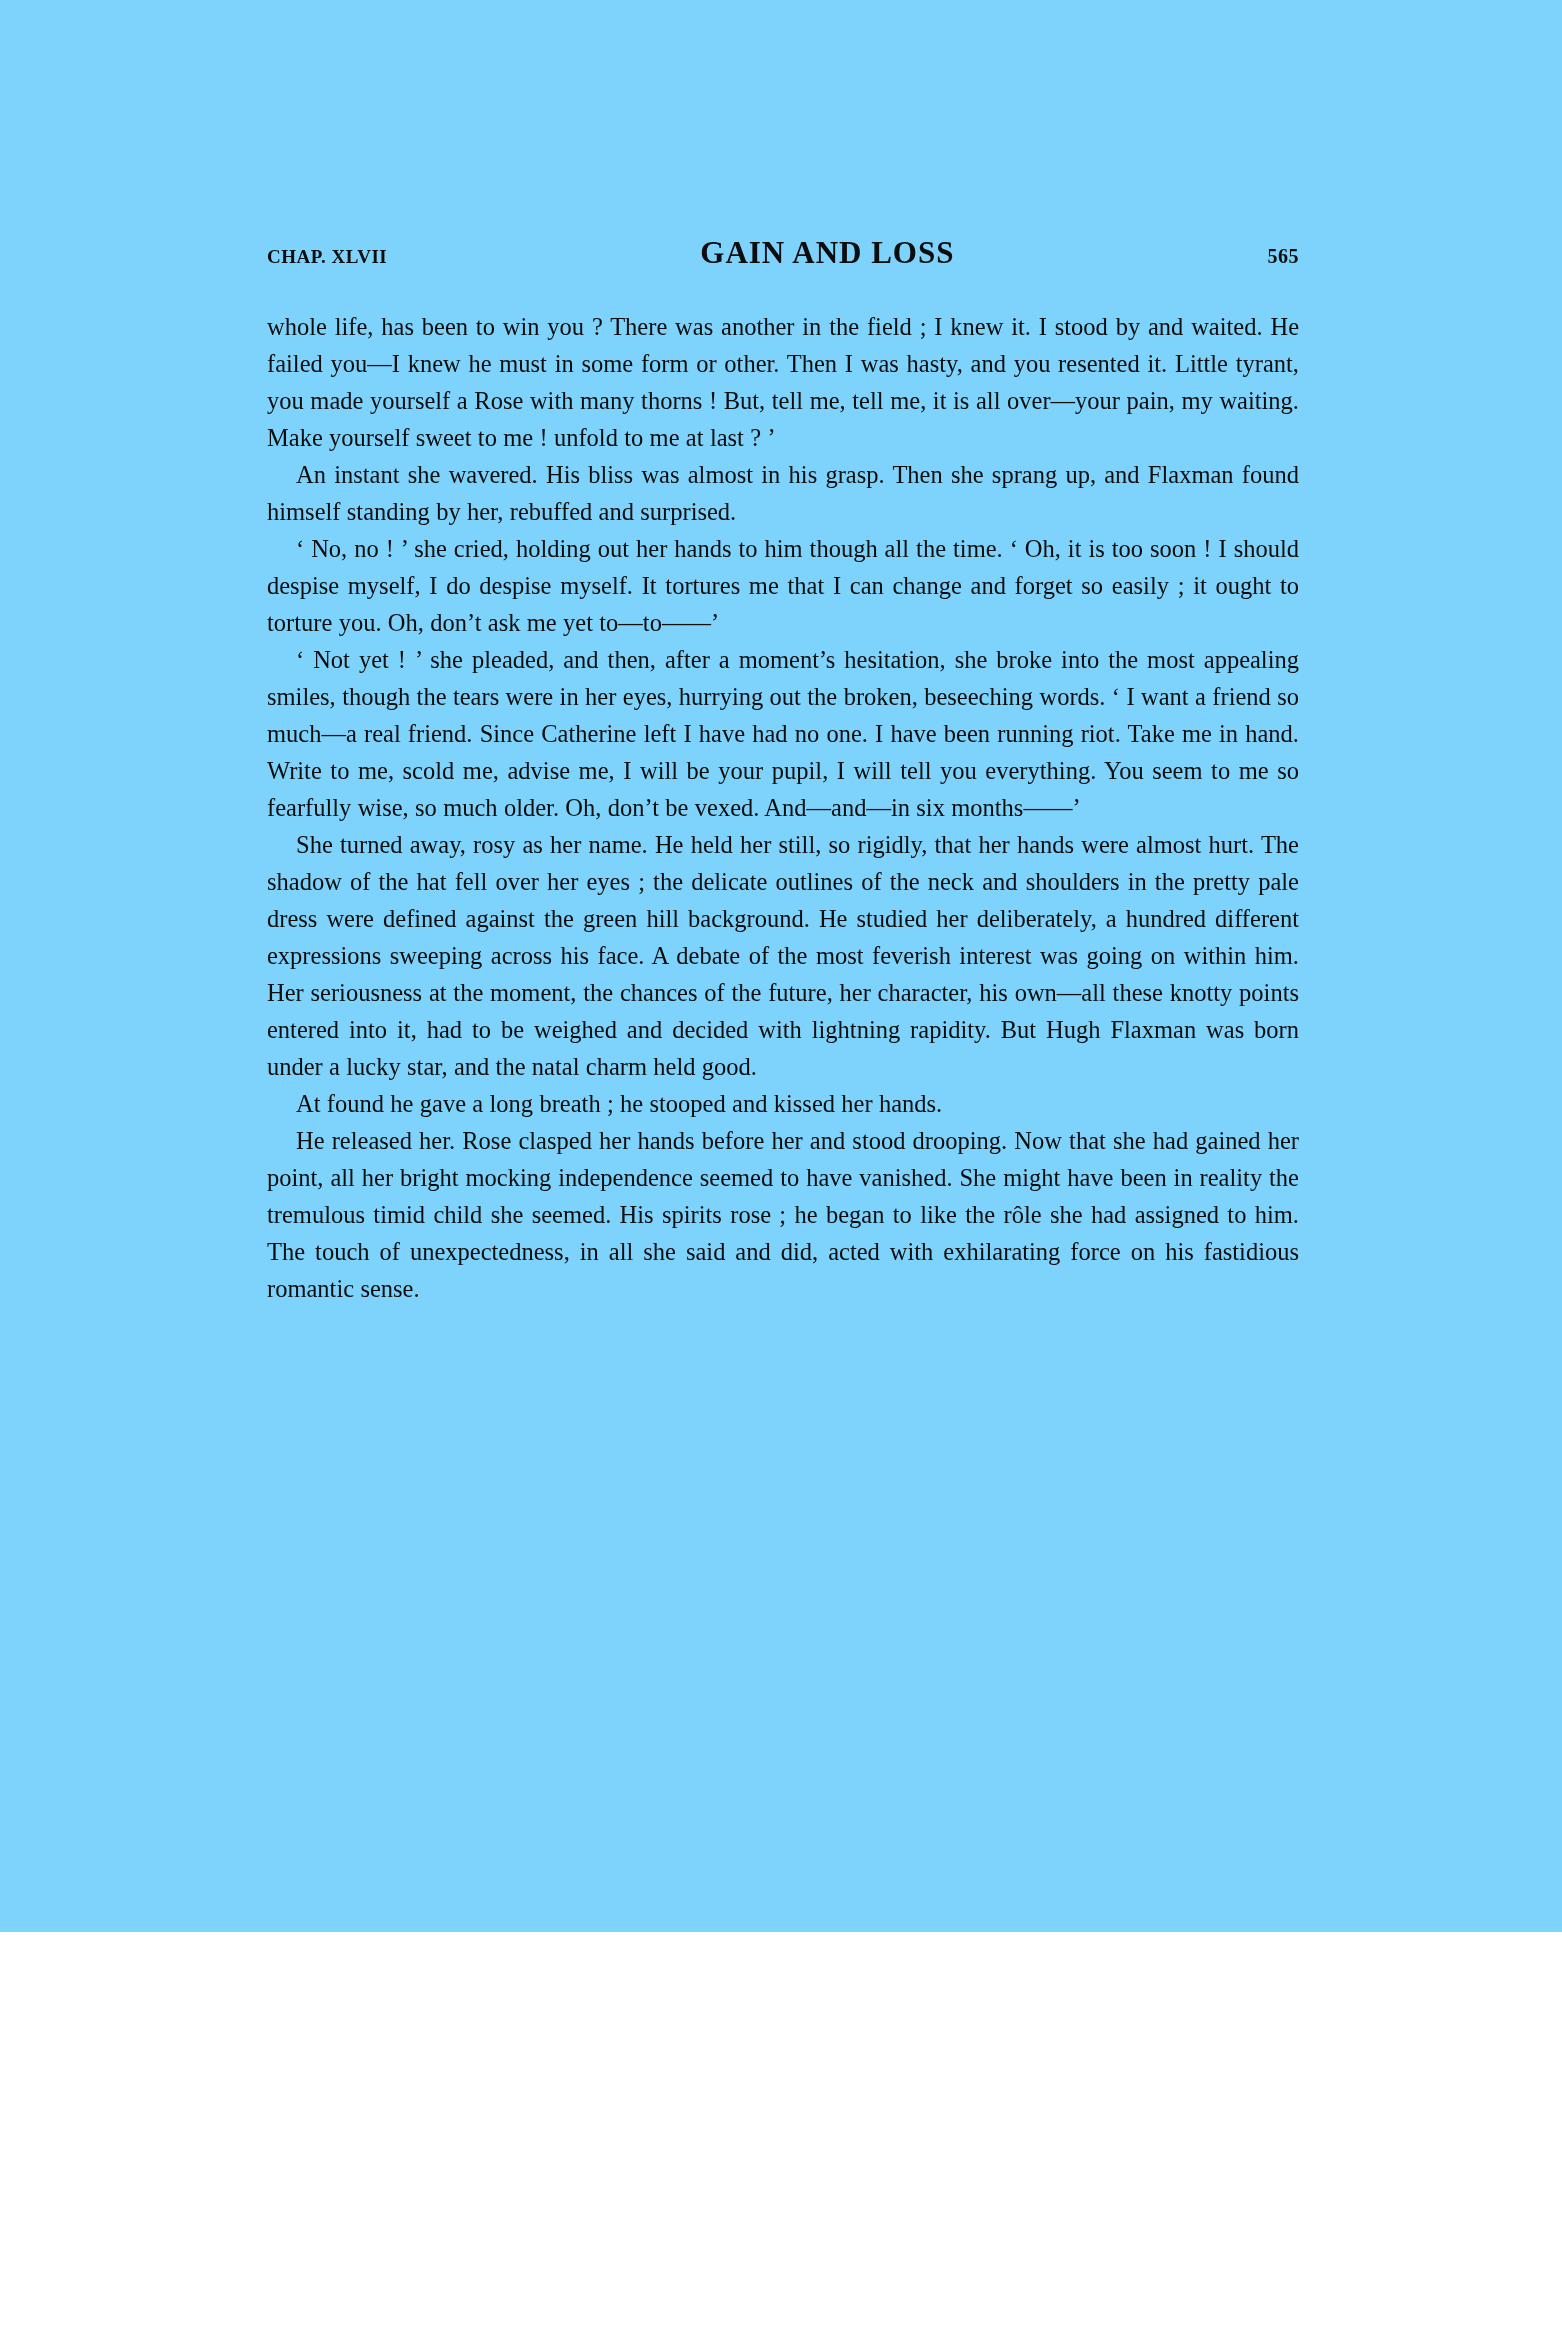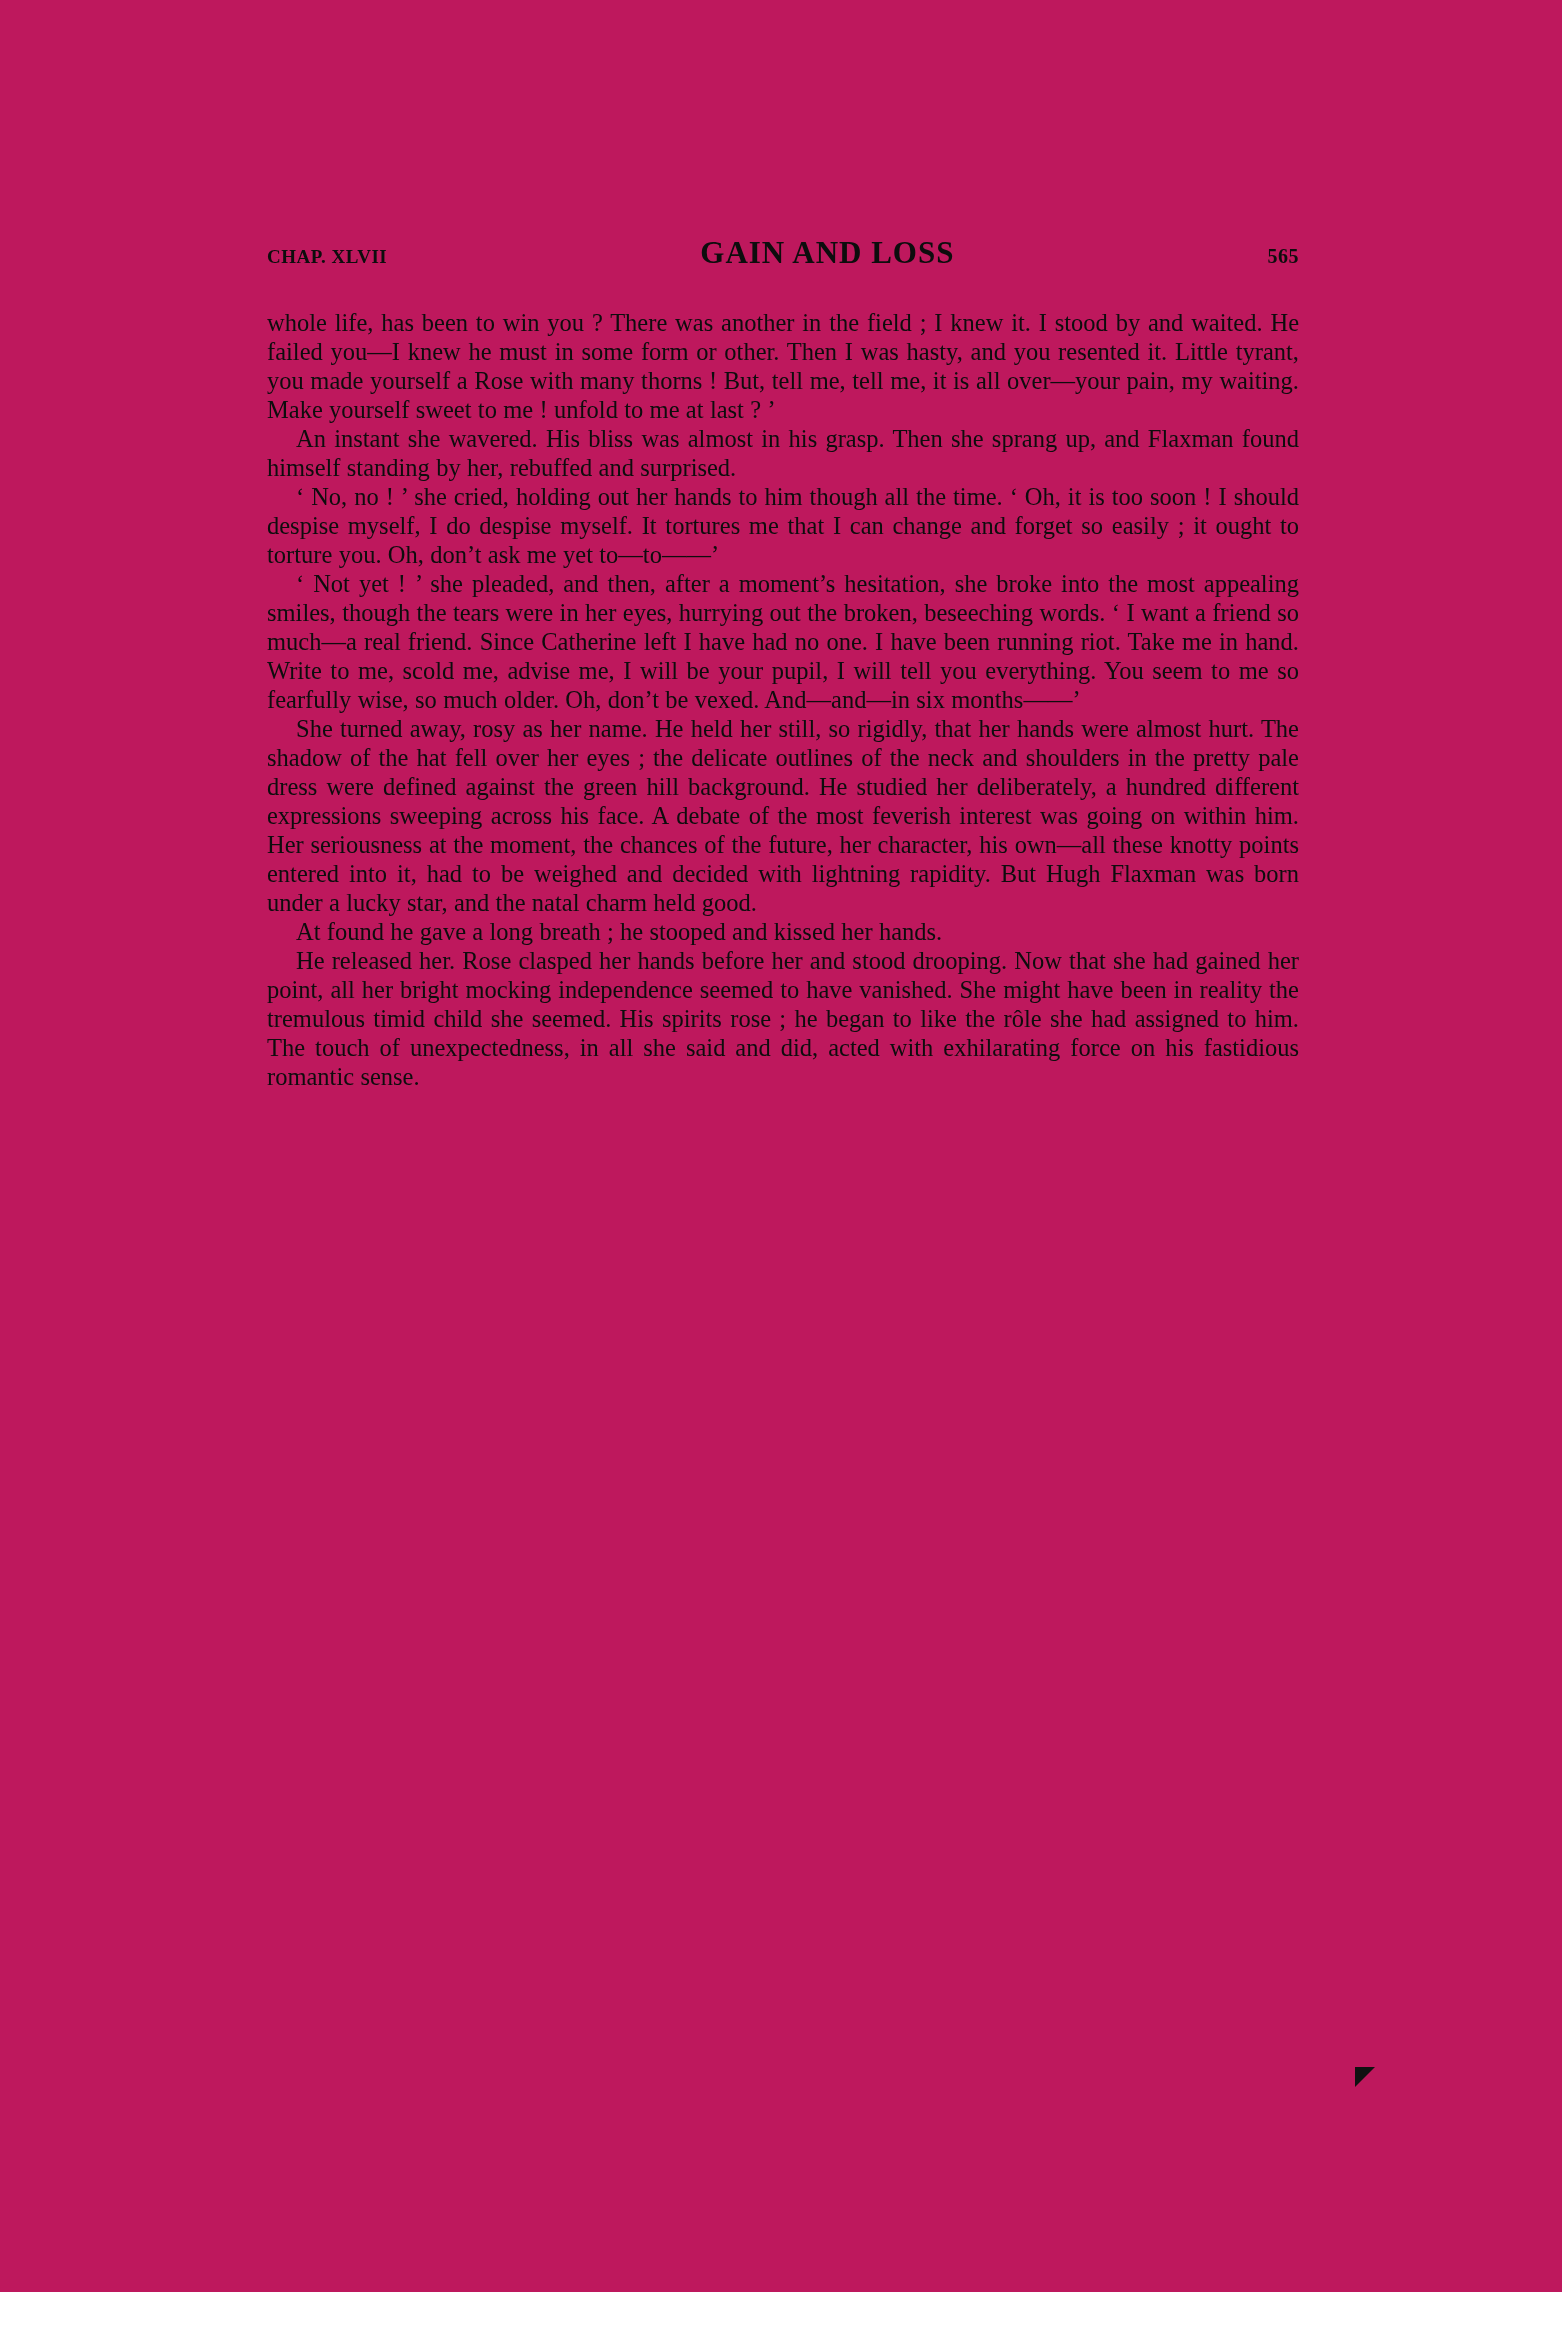--- a/index.html
+++ b/index.html
@@ -10,22 +10,22 @@
   body {
     width: 1563px;
     height: 2342px;
     font-family: "Liberation Serif", serif;
     color: #0d0d0d;
     -webkit-font-smoothing: none;
   }
   .page {
     position: relative;
     width: 1563px;
-    height: 2292px;
-    background: #be185d;
+    height: 1932px;
+    background: #7dd3fc;
     overflow: hidden;
   }
   .content {
     position: absolute;
     left: 267px;
     top: 235px;
     width: 1032px;
   }
   .running-head {
     display: flex;
@@ -47,21 +47,21 @@
     text-align: center;
     font-size: 31px;
     letter-spacing: 1px;
   }
   .rh-folio {
     font-size: 20px;
     letter-spacing: 0.5px;
   }
   .body-text {
     font-size: 24.5px;
-    line-height: 29px;
+    line-height: 37px;
     text-align: justify;
     text-justify: inter-word;
     word-spacing: 0.2px;
   }
   .body-text p {
     margin: 0;
     text-indent: 29px;
   }
   .body-text p.noindent {
     text-indent: 0;

